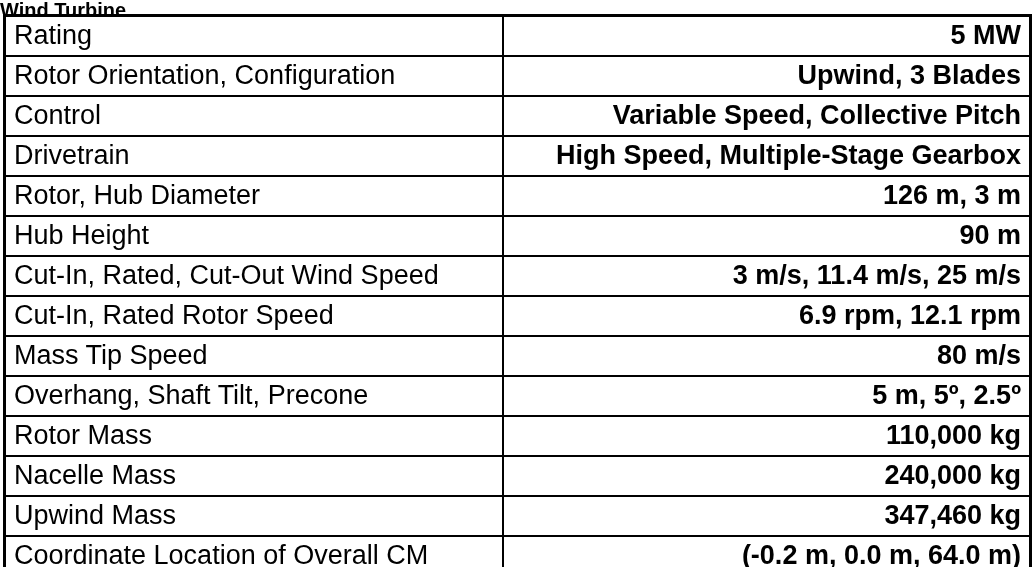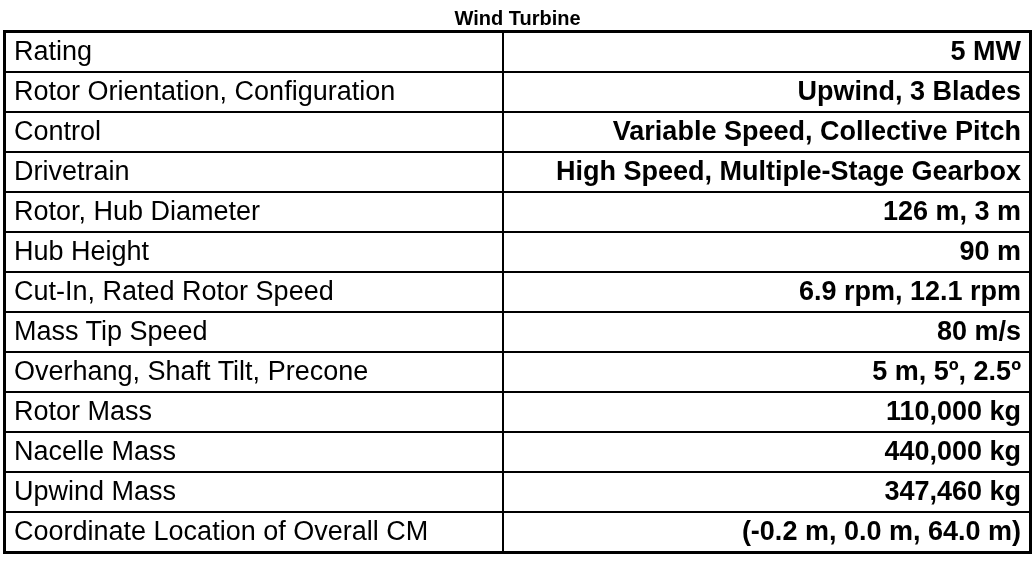--- a/index.html
+++ b/index.html
@@ -14,28 +14,28 @@
     color: #000000;
     overflow: hidden;
   }
   .page {
     width: 1035px;
     height: 567px;
     position: relative;
     box-sizing: border-box;
   }
   .table-title {
-    text-align: center;
+    text-align: left;
     font-weight: bold;
     font-size: 20px;
     line-height: 20px;
     height: 14px;
     overflow: hidden;
     margin: 0;
-    padding: 8px;
+    padding: 0;
   }
   table.spec-table {
     border-collapse: collapse;
     width: 1029px;
     margin: 0 auto;
     table-layout: fixed;
     border: 3px solid #000000;
   }
   table.spec-table td {
     border: 2px solid #000000;
@@ -83,38 +83,42 @@
       </tr>
       <tr>
         <td class="param">Rotor, Hub Diameter</td>
         <td class="value">126 m, 3 m</td>
       </tr>
       <tr>
         <td class="param">Hub Height</td>
         <td class="value">90 m</td>
       </tr>
       <tr>
+        <td class="param">Cut-In, Rated, Cut-Out Wind Speed</td>
+        <td class="value">3 m/s, 11.4 m/s, 25 m/s</td>
+      </tr>
+      <tr>
         <td class="param">Cut-In, Rated Rotor Speed</td>
         <td class="value">6.9 rpm, 12.1 rpm</td>
       </tr>
       <tr>
         <td class="param">Mass Tip Speed</td>
         <td class="value">80 m/s</td>
       </tr>
       <tr>
         <td class="param">Overhang, Shaft Tilt, Precone</td>
         <td class="value">5 m, 5º, 2.5º</td>
       </tr>
       <tr>
         <td class="param">Rotor Mass</td>
         <td class="value">110,000 kg</td>
       </tr>
       <tr>
         <td class="param">Nacelle Mass</td>
-        <td class="value">440,000 kg</td>
+        <td class="value">240,000 kg</td>
       </tr>
       <tr>
         <td class="param">Upwind Mass</td>
         <td class="value">347,460 kg</td>
       </tr>
       <tr>
         <td class="param">Coordinate Location of Overall CM</td>
         <td class="value">(-0.2 m, 0.0 m, 64.0 m)</td>
       </tr>
     </tbody>

